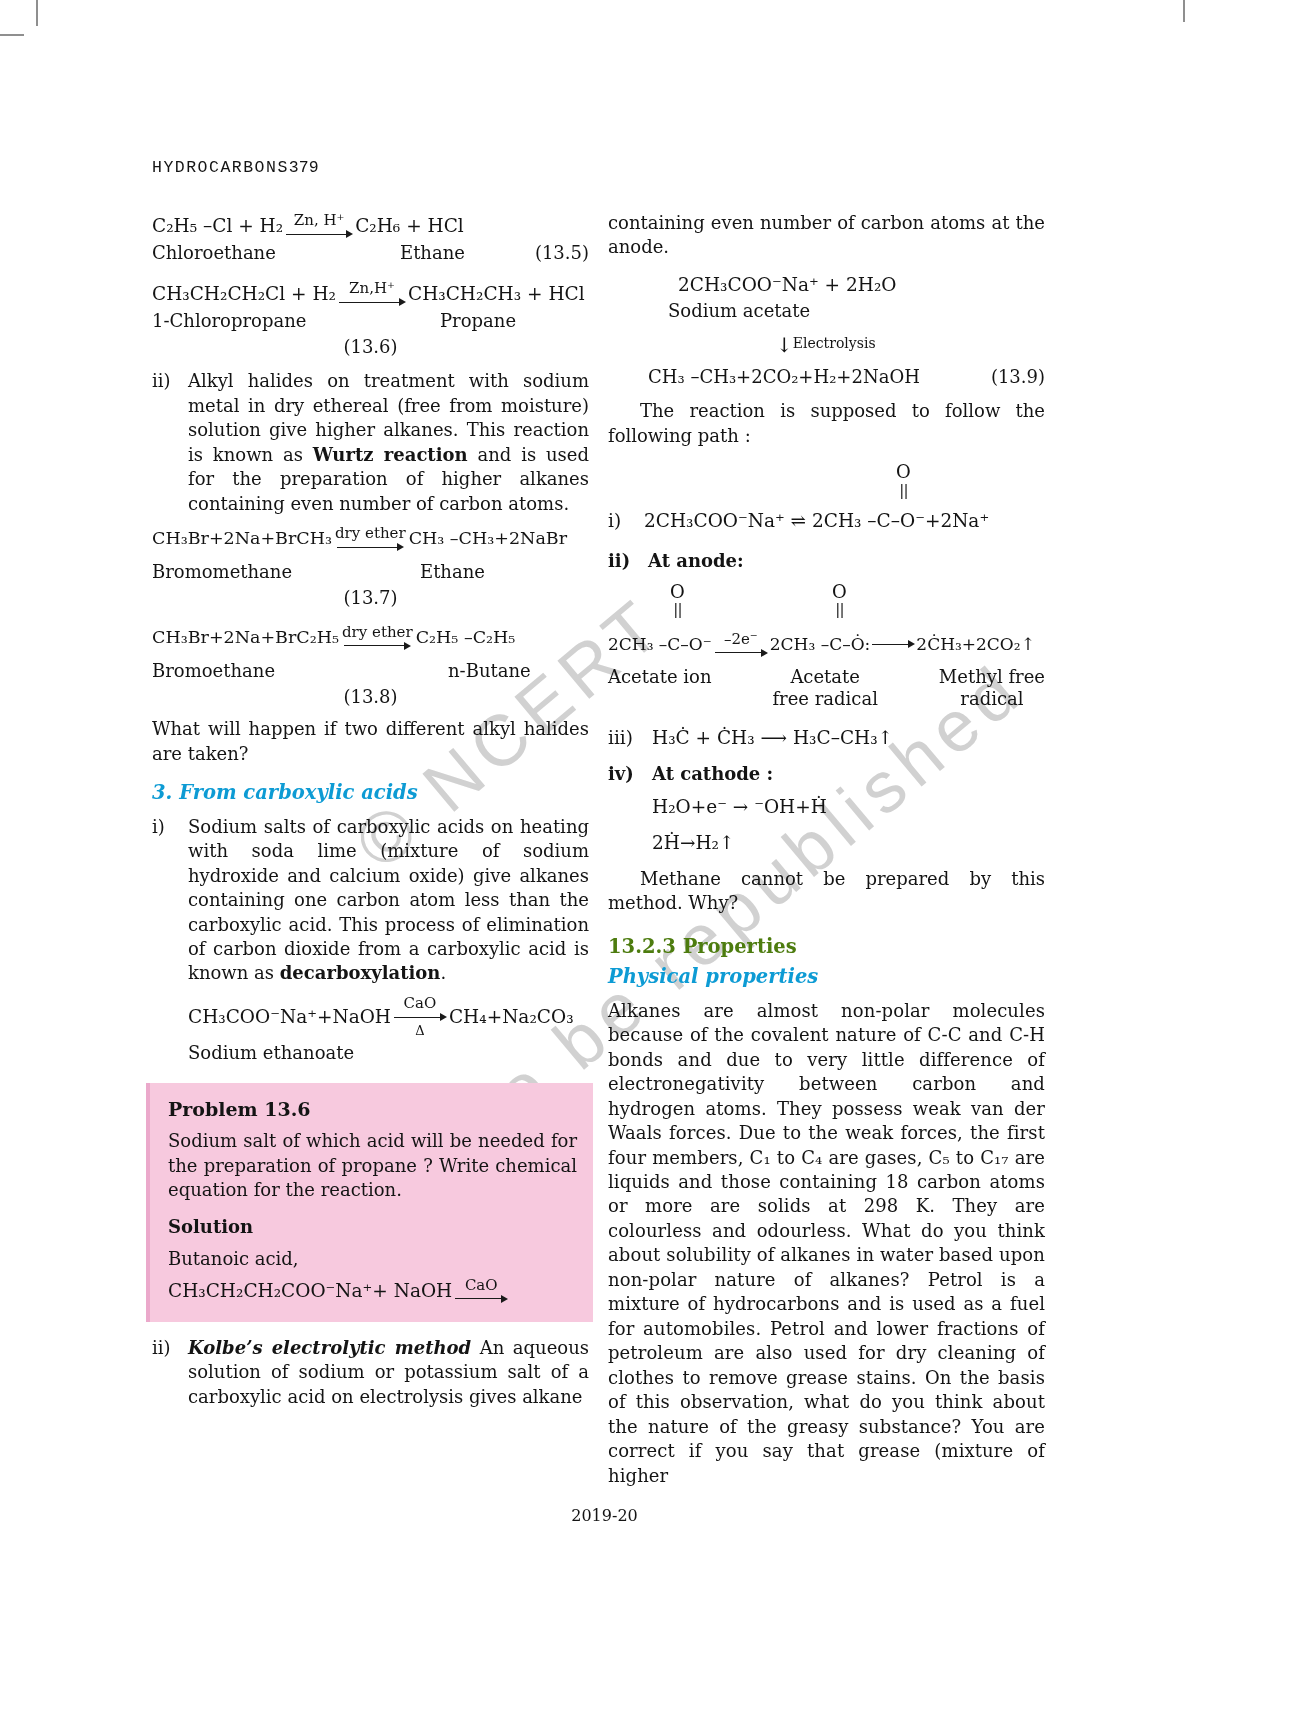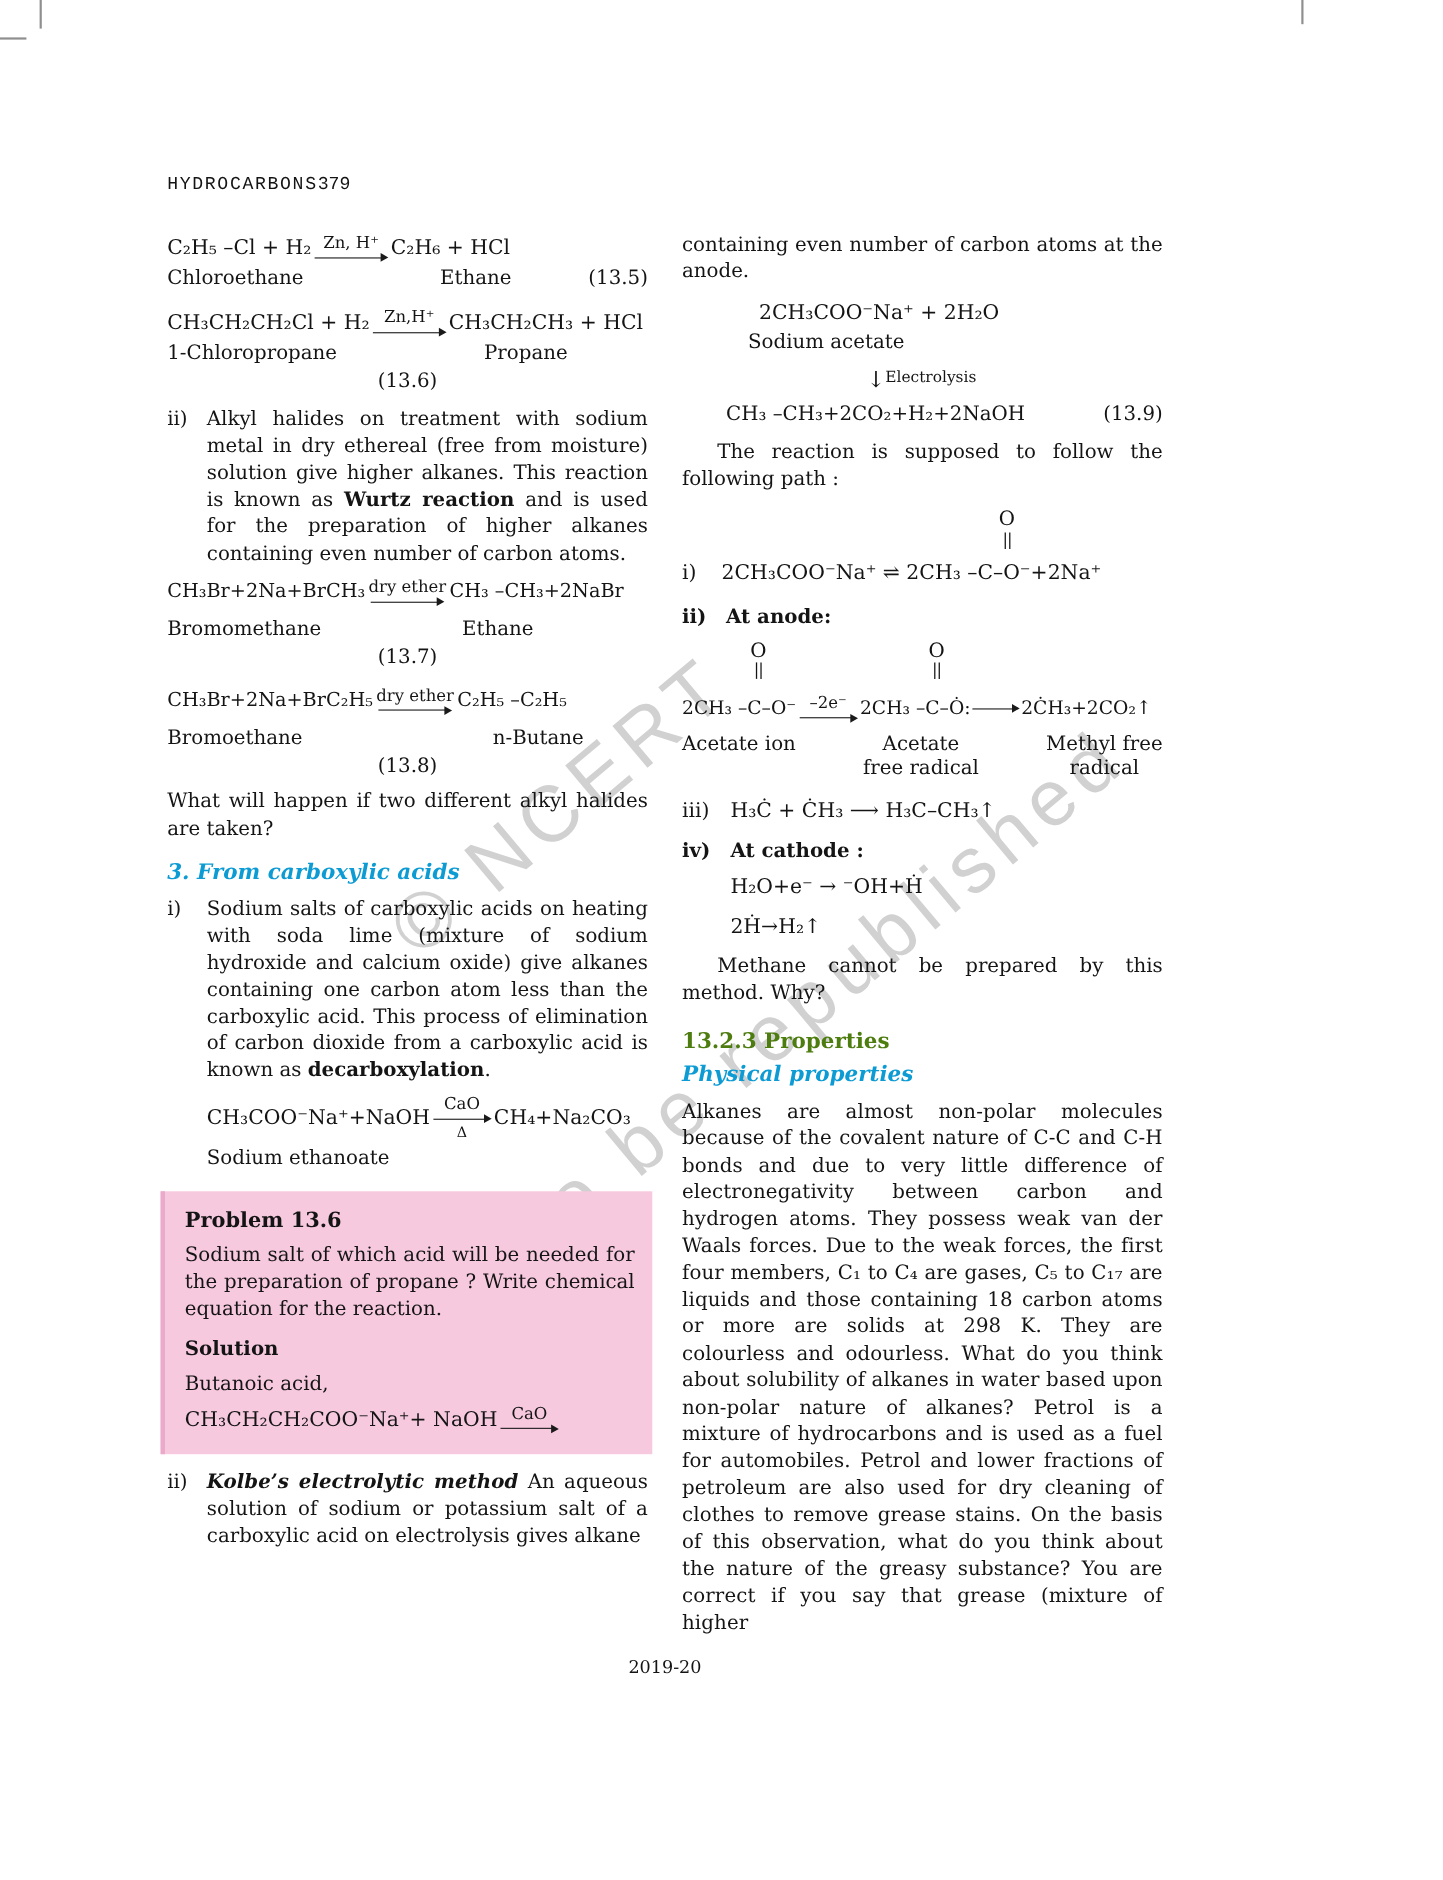--- a/index.html
+++ b/index.html
@@ -23,21 +23,21 @@
     font-family:"Liberation Sans","DejaVu Sans",sans-serif;
     font-size:72px; letter-spacing:8px; line-height:3.9; white-space:nowrap;
     pointer-events:none;
   }
 
   .content { position:absolute; left:152px; top:158px; width:905px; z-index:1; }
   .pg-header { display:flex; justify-content:flex-start; align-items:baseline;
     font-size:16.5px;font-family:Liberation Mono, monospace; }
   .pg-header .hdr-left { letter-spacing:1.5px; }
 
-  .columns { display:flex; gap:31px; margin-top:30px; }
+  .columns { display:flex; gap:19px; margin-top:30px; }
   .col { width:437px; font-size:18px; line-height:1.36; }
 
   .para { text-align:justify; margin:0; }
   .indent-first { text-indent:32px; }
 
   .hang { display:flex; text-align:justify; }
   .hang .item-label { width:36px; flex-shrink:0; }
   .hang .item-body { flex:1; text-align:justify; }
 
   .eq { font-size:18.5px; white-space:nowrap; }

